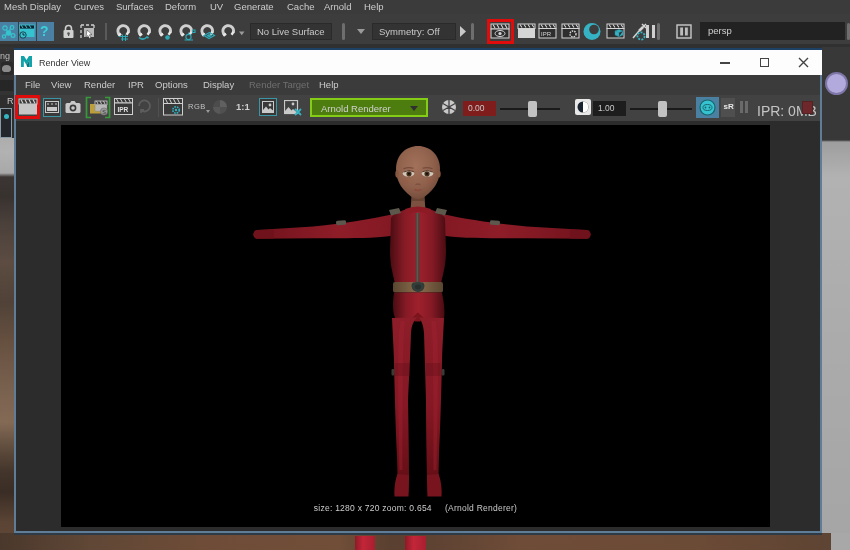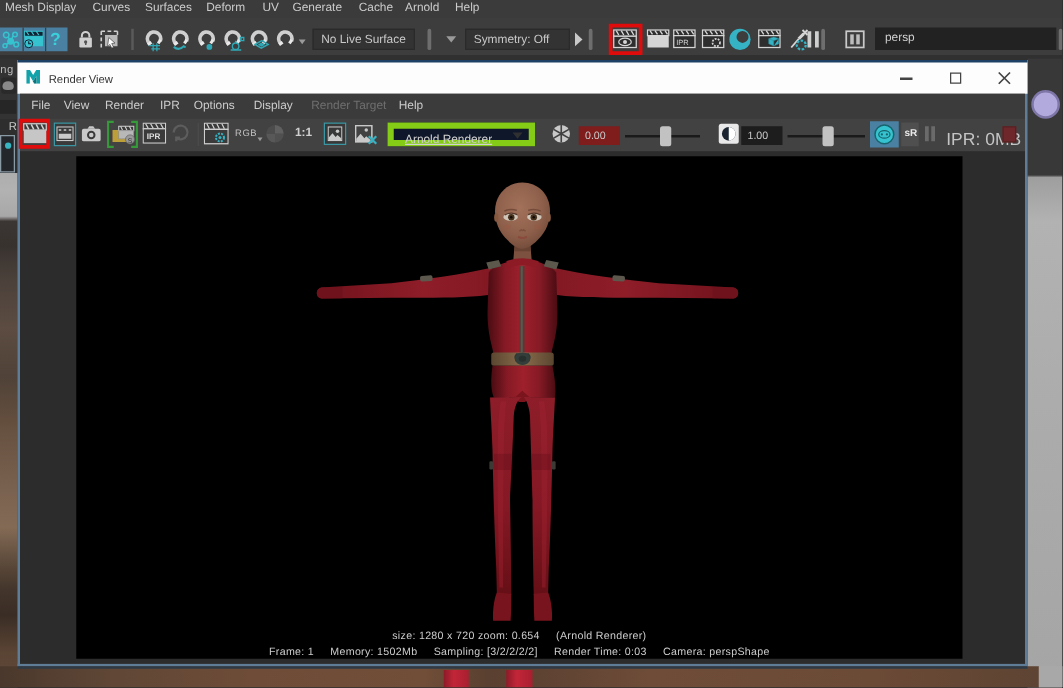--- a/index.html
+++ b/index.html
@@ -155,21 +155,21 @@
   </svg>
   <div class="abs" style="left:700px;top:22px;width:145px;height:18px;background:#222222;color:#d0d0d0;font-size:9.5px;padding:3px 0 0 8px;">persp</div>
   <div class="abs" style="left:847px;top:23px;width:3px;height:17px;background:#6e6e6e;border-radius:2px;"></div>
 
   <div class="abs" style="left:0;top:44px;width:850px;height:4px;background:#303030;"></div>
   
   <div class="abs" style="left:0;top:47px;width:14px;height:503px;background:
     linear-gradient(#333333 0px,#333333 48px,#2e2e2e 48px,#2e2e2e 91px,#adadad 91px,#b2b2b2 105px,
     #a8a8a8 126px,#3b3533 130px,#38322f 150px,#4a403a 175px,#5c4c42 215px,#504238 255px,
     #66503f 295px,#7a6250 345px,#836a55 375px,#5a4839 405px,#43352b 425px,#3a2d25 445px,#5a4434 475px,#64483a 503px);"></div>
-  <div class="abs" style="left:0;top:51px;width:13px;height:10px;color:#bbb;font-size:9px;overflow:hidden;font-family:Liberation Mono, monospace;">ng</div>
+  <div class="abs" style="left:0;top:51px;width:13px;height:10px;color:#bbb;font-size:9px;overflow:hidden;">ng</div>
   <div class="abs" style="left:1px;top:62px;width:12px;height:13px;background:#2a2a2a;border-radius:2px;"></div>
   <div class="abs" style="left:2px;top:65px;width:9px;height:7px;border-radius:50% 50% 40% 40%;background:#8a8a8a;"></div>
   <div class="abs" style="left:0;top:80px;width:13px;height:11px;background:#262626;"></div>
   <div class="abs" style="left:7px;top:96px;color:#c9c9c9;font-size:9px;">R</div>
   <div class="abs" style="left:0;top:108px;width:12px;height:30px;border:1.5px solid #8a9aa5;background:#23272b;"></div>
   <div class="abs" style="left:3.5px;top:114px;width:5px;height:5px;border-radius:50%;background:#35b5c1;"></div>
 
   
   <div class="abs" style="left:822px;top:47px;width:28px;height:503px;background:
     linear-gradient(#383838 0px,#383838 93px,#9e9e9e 95px,#b2b2b2 130px,#ababab 300px,#a5a5a5 503px);"></div>
@@ -285,21 +285,21 @@
       <path d="M1,9 l3,-3.5 2.5,3 1.5,-1.5 3,2.5 v1.5 h-10 Z" fill="#c9c9c9"></path>
     </svg>
 
     <svg class="abs" style="left:270px;top:52px;" width="18" height="16" viewBox="0 0 18 16">
       <rect x="0.5" y="0.5" width="13" height="13" fill="none" stroke="#c9c9c9" stroke-width="1.2"></rect>
       <circle cx="9" cy="4" r="1.4" fill="#c9c9c9"></circle>
       <path d="M1,11 l3.5,-4 3,3.5 1.5,-1.5 3.5,3 v1.5 h-11.5 Z" fill="#c9c9c9"></path>
       <path d="M11,9 l6,6 M17,9 l-6,6" stroke="#35b3c4" stroke-width="1.8"></path>
     </svg>
 
-    <div class="abs" style="left:296px;top:50px;width:118px;height:19px;background:#0f172a;border:5px solid #84cc16;color:#d2d2d2;font-size:9.5px;padding:3px 0 0 9px;text-decoration:underline;">Arnold Renderer</div>
+    <div class="abs" style="left:296px;top:50px;width:118px;height:19px;background:#4d7c0f;border:2px solid #84cc16;color:#d2d2d2;font-size:9.5px;padding:3px 0 0 9px;">Arnold Renderer</div>
     <div class="abs" style="left:396px;top:58px;width:0;height:0;border-left:4.5px solid transparent;border-right:4.5px solid transparent;border-top:5.5px solid #303030;"></div>
 
     <svg class="abs" style="left:427px;top:51px;" width="16" height="16" viewBox="0 0 16 16">
       <circle cx="8" cy="8" r="7" fill="#c9c9c9"></circle>
       <g stroke="#424242" stroke-width="1.3">
         <path d="M8,1 L8,8 M8,8 L14.1,4.5 M8,8 L14.1,11.5 M8,8 L8,15 M8,8 L1.9,11.5 M8,8 L1.9,4.5"></path>
       </g>
     </svg>
 
     <div class="abs" style="left:449px;top:53px;width:33px;height:15px;background:#7f1d1d;color:#c9c9c9;font-size:8.5px;padding:2px 0 0 5px;">0.00</div>
@@ -434,16 +434,15 @@
       <rect x="334" y="238" width="15" height="13" fill="#5e0f17" opacity="0.35"></rect>
       <rect x="364.5" y="238" width="15" height="13" fill="#5e0f17" opacity="0.35"></rect>
       <rect x="330.5" y="244" width="3" height="6.5" rx="1" fill="#3c3a34"></rect>
       <rect x="380.5" y="244" width="3" height="6.5" rx="1" fill="#3c3a34"></rect>
 
       <path d="M336.5,349 C334,355 333,364 333.5,371.5 L347.5,371.5 C348,364 348,355 348,350 Z" fill="#78141d"></path>
       <path d="M377.5,349 C380,355 381,364 380.5,371.5 L366.5,371.5 C366,364 366,355 366,350 Z" fill="#78141d"></path>
 </svg>
 
     <div class="abs" style="left:47px;top:455px;width:709px;text-align:center;color:#cccccc;font-size:8.5px;letter-spacing:0.25px;">size: 1280 x 720 zoom: 0.654&nbsp;&nbsp;&nbsp;&nbsp;&nbsp;(Arnold Renderer)</div>
-    <div class="abs" style="left:47px;top:468px;width:709px;text-align:center;color:#cccccc;font-size:8.5px;letter-spacing:0.25px;">Frame: 1&nbsp;&nbsp;&nbsp;&nbsp;&nbsp;Memory: 1502Mb&nbsp;&nbsp;&nbsp;&nbsp;&nbsp;Sampling: [3/2/2/2/2]&nbsp;&nbsp;&nbsp;&nbsp;&nbsp;Render Time: 0:03&nbsp;&nbsp;&nbsp;&nbsp;&nbsp;Camera: perspShape</div>
   </div>
 
 </div>
 
 </body></html>

